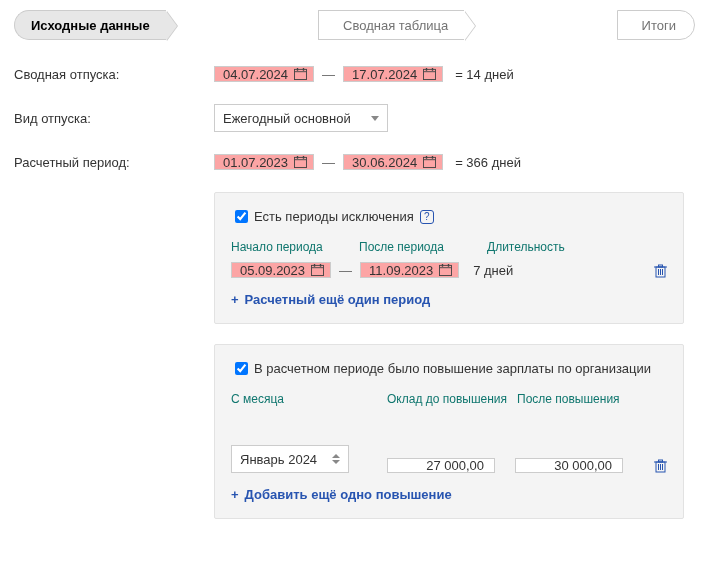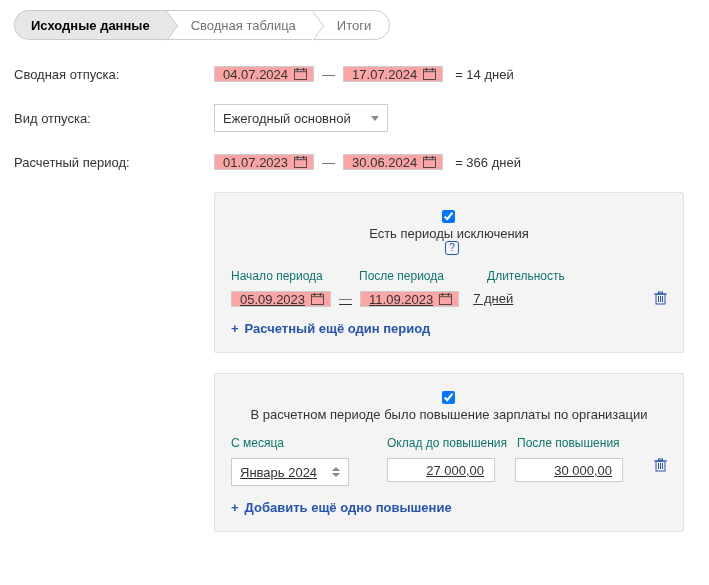--- a/index.html
+++ b/index.html
@@ -10,20 +10,21 @@
     font-size: 13px;
     color: #333;
     width: 709px;
     background: #fff;
   }
   
   .breadcrumb {
     display: flex;
     align-items: center;
     margin-bottom: 26px;
+    justify-content: space-between;
   }
   .bc-step {
     position: relative;
     display: flex;
     align-items: center;
     height: 30px;
     padding: 0 16px 0 24px;
     background: #fff;
     border: 1px solid #ccc;
     border-right: none;
@@ -110,54 +111,54 @@
     border: 1px solid #e2e2e2;
     border-radius: 2px;
     padding: 14px 16px 16px 16px;
     margin-bottom: 20px;
   }
   .panel-header {
     display: flex;
     align-items: center;
     font-size: 13px;
     margin-bottom: 14px;
-    flex-direction: column;
   }
   .panel-header input[type=checkbox]{ margin-right:6px; }
   .help-icon {
     display:inline-flex;align-items:center;justify-content:center;
     width:14px;height:14px;border:1px solid #2754b0;border-radius:3px;
     color:#2754b0;font-size:10px;margin-left:6px;line-height:1;
   }
   .cols-header {
     display:flex;
     color:#0f766e;
     font-size:12px;
     margin-bottom:8px;
   }
   .cols-header > div { }
   .panel .date-field{min-width:96px;}
   .duration-text{margin-left:14px;}
   .trash-icon{width:13px;height:14px;margin-left:auto;cursor:pointer;}
-  .panel-row{display:flex;align-items:flex-start;text-decoration:underline;}
+  .panel-row{display:flex;align-items:flex-end;}
   .add-link{
     display:flex;align-items:center;
     color:#2754b0;font-size:13px;margin-top:14px;cursor:pointer;font-weight:bold;
   }
   .add-link .plus{margin-right:6px;font-weight:bold;}
 
   .num-field{
     display:inline-flex;align-items:center;justify-content:flex-end;
-    border:1px solid #ccc;height:24px;padding:0 10px;background:#fff;
+    border:1px solid #ccc;height:15px;padding:0 10px;background:#fff;
     min-width:108px;
   }
   .month-field{
     display:inline-flex;align-items:center;justify-content:space-between;
     border:1px solid #ccc;height:28px;padding:0 8px;background:#fff;
     min-width:118px;
+    margin-top:31px;
   }
 </style>
 </head>
 <body>
 
 <div class="breadcrumb">
   <div class="bc-step active">
     <span>Исходные данные</span>
   </div>
   <div class="bc-step">

